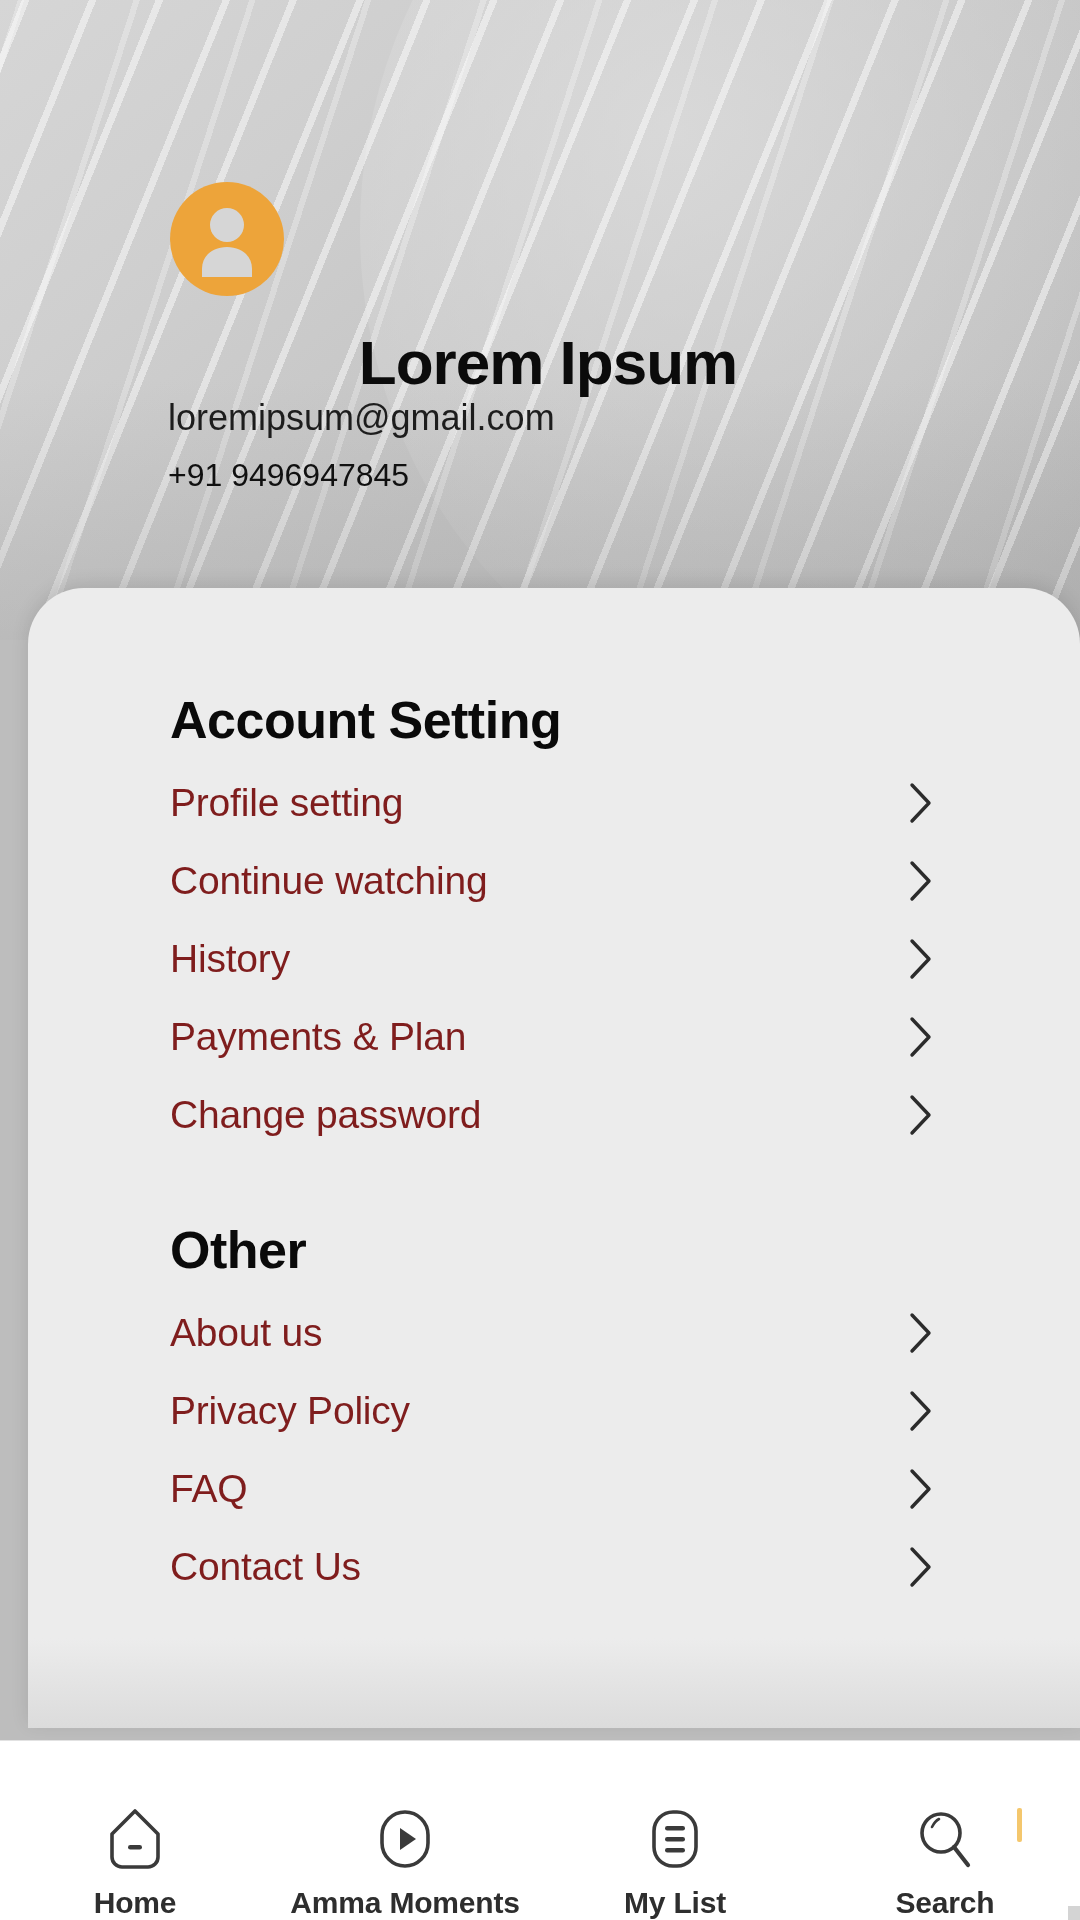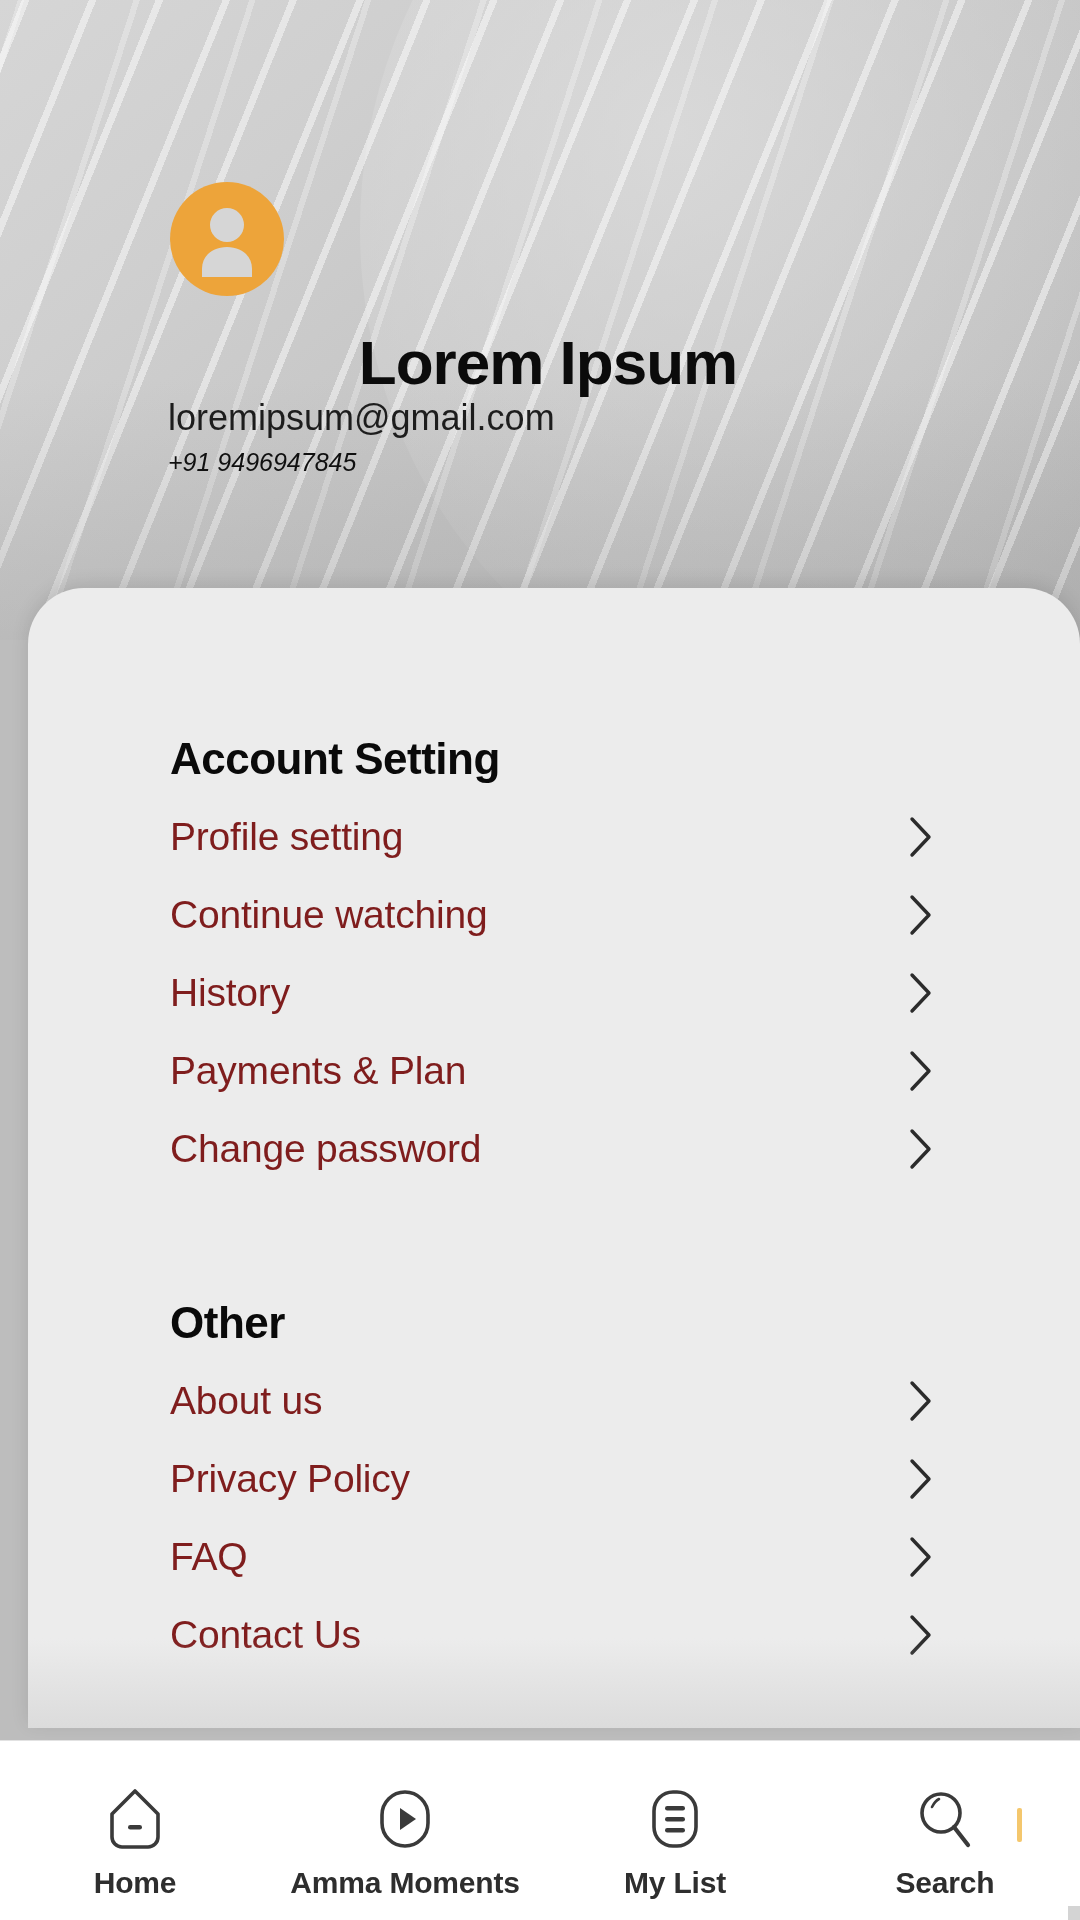--- a/index.html
+++ b/index.html
@@ -100,27 +100,26 @@
   }
   #userEmail {
     margin-top:0;
     font-size:36px;
     font-weight:400;
     color:#1d1d1d;
     line-height:1.2;
     white-space:nowrap;
   }
   #userPhone {
-    margin-top:8px;
-    font-size:25px;
+    margin-top:17px;
+    font-size:32px;
     font-weight:400;
     color:#101010;
     line-height:1.2;
     white-space:nowrap;
-    font-style:italic;
   }
 
   
   #sheet {
     position:absolute;
     left:28px; top:588px;
     width:1052px; height:1140px;
     background:#ececec;
     border-top-left-radius:56px;
     border-top-right-radius:56px;
@@ -129,25 +128,24 @@
   }
   #sheet .sheet-fade {
     position:absolute; left:0; bottom:0;
     width:100%; height:90px;
     background:linear-gradient(180deg, rgba(236,236,236,0) 0%, rgba(206,206,206,.55) 100%);
     pointer-events:none;
   }
   .sheet-inner { padding:0 142px 0 142px; }
 
   .section-title {
-    font-size:44px;
+    font-size:52px;
     font-weight:700;
     color:#0a0a0a;
     letter-spacing:-.5px;
-    margin-top:44px;
   }
   #accountTitleWrap { padding-top:102px; }
   #otherTitleWrap   { padding-top:66px; }
 
   .menu-list { margin-top:14px; }
   .menu-row {
     position:relative;
     display:flex;
     align-items:center;
     justify-content:space-between;
@@ -171,21 +169,21 @@
   .chev svg { display:block; }
 
   
   #bottomnav {
     position:absolute;
     left:0; bottom:0;
     width:1080px; height:180px;
     background:#ffffff;
     border-top:1px solid #e2e2e2;
     display:flex;
-    align-items:center;
+    align-items:flex-end;
     justify-content:space-around;
     padding-top:22px;
   }
   .nav-item {
     width:250px;
     display:flex;
     flex-direction:column;
     align-items:center;
     gap:12px;
     cursor:pointer;

